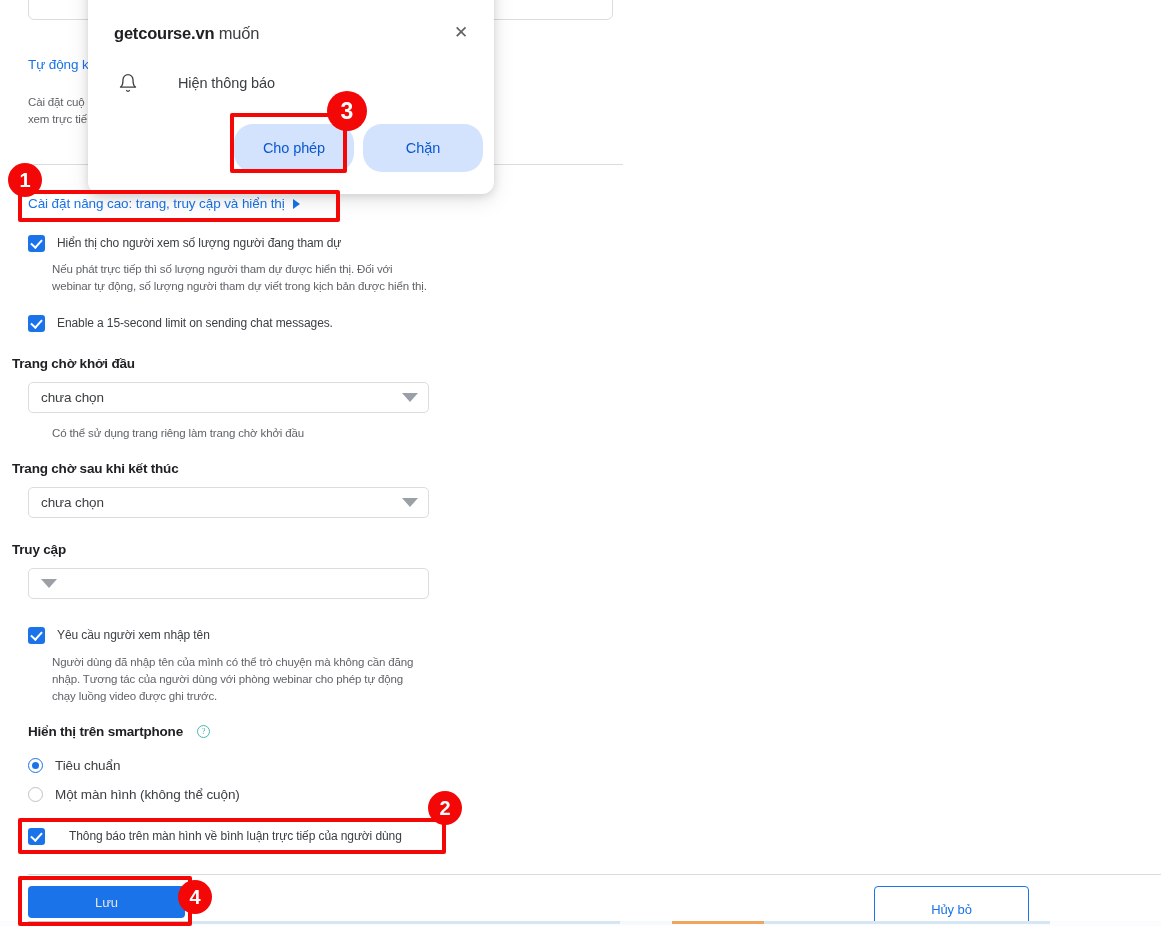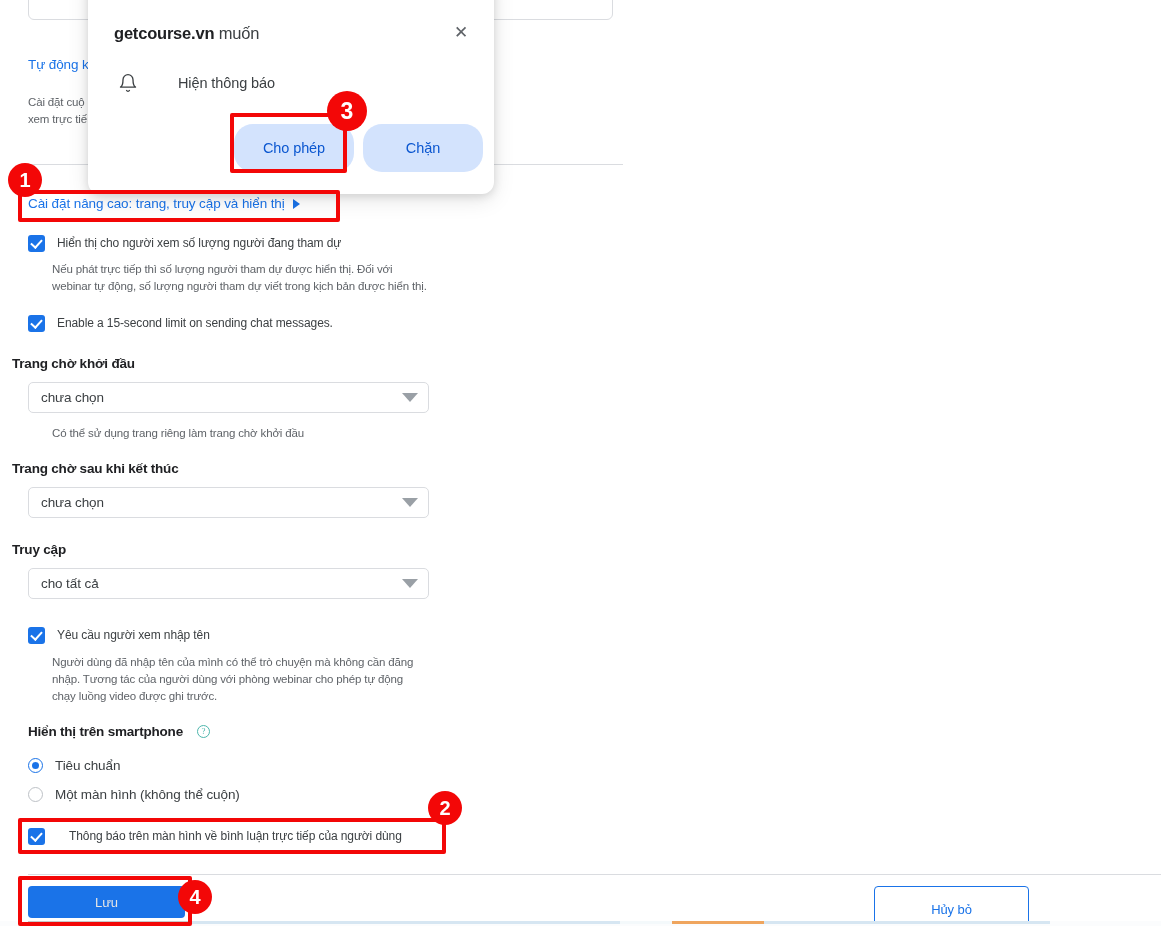--- a/index.html
+++ b/index.html
@@ -367,21 +367,20 @@
     <div class="hint" style="left:52px; top:425px; width:380px;">Có thể sử dụng trang riêng làm trang chờ khởi đầu</div>
 
     <div class="field-label" style="top:461px;">Trang chờ sau khi kết thúc</div>
     <div class="select-box" style="top:487px;">
       <span class="select-value">chưa chọn</span>
       <span class="select-caret"></span>
     </div>
 
     <div class="field-label" style="top:542px;">Truy cập</div>
     <div class="select-box" style="top:568px;">
-      <span class="select-value">cho tất cả</span>
       <span class="select-caret"></span>
     </div>
 
     <div class="cb-row" style="left:28px; top:626px;">
       <span class="cb"></span>
       <span class="cb-label">Yêu cầu người xem nhập tên</span>
     </div>
     <div class="hint" style="left:52px; top:654px; width:372px;">Người dùng đã nhập tên của mình có thể trò chuyện mà không cần đăng nhập. Tương tác của người dùng với phòng webinar cho phép tự động chạy luồng video được ghi trước.</div>
 
     <div class="section-head">

